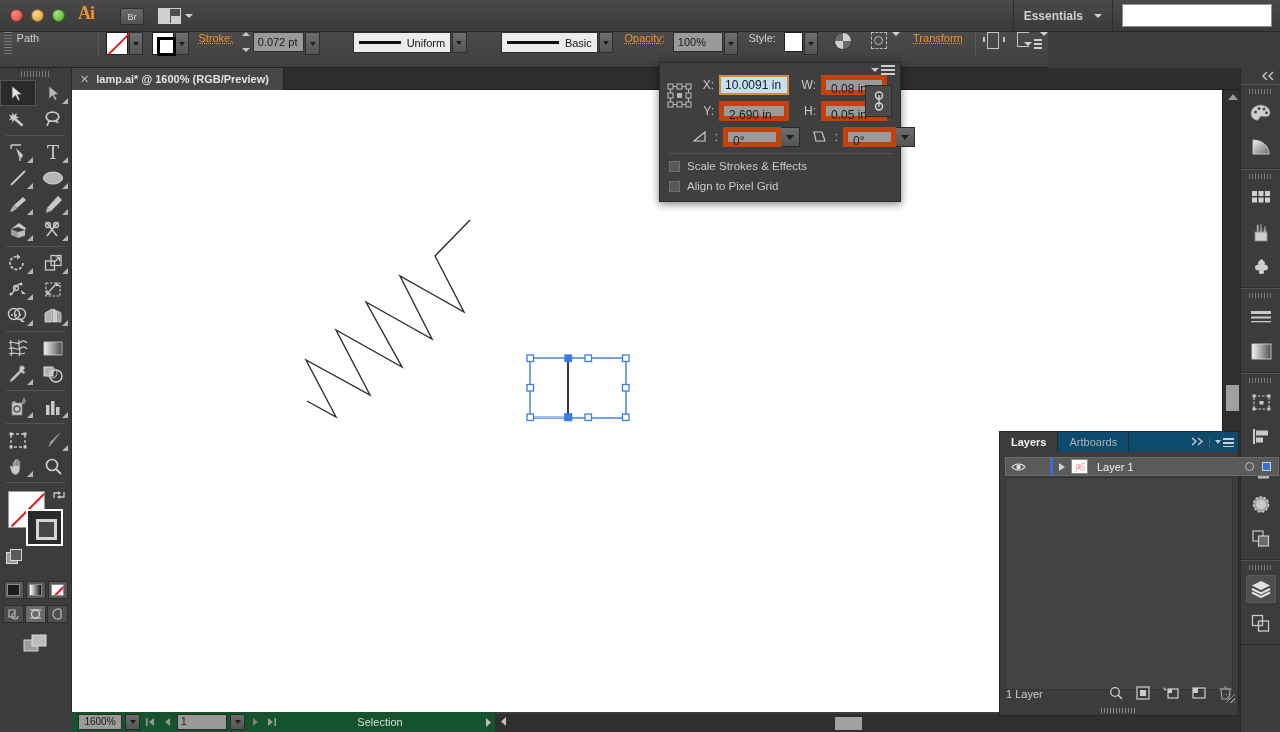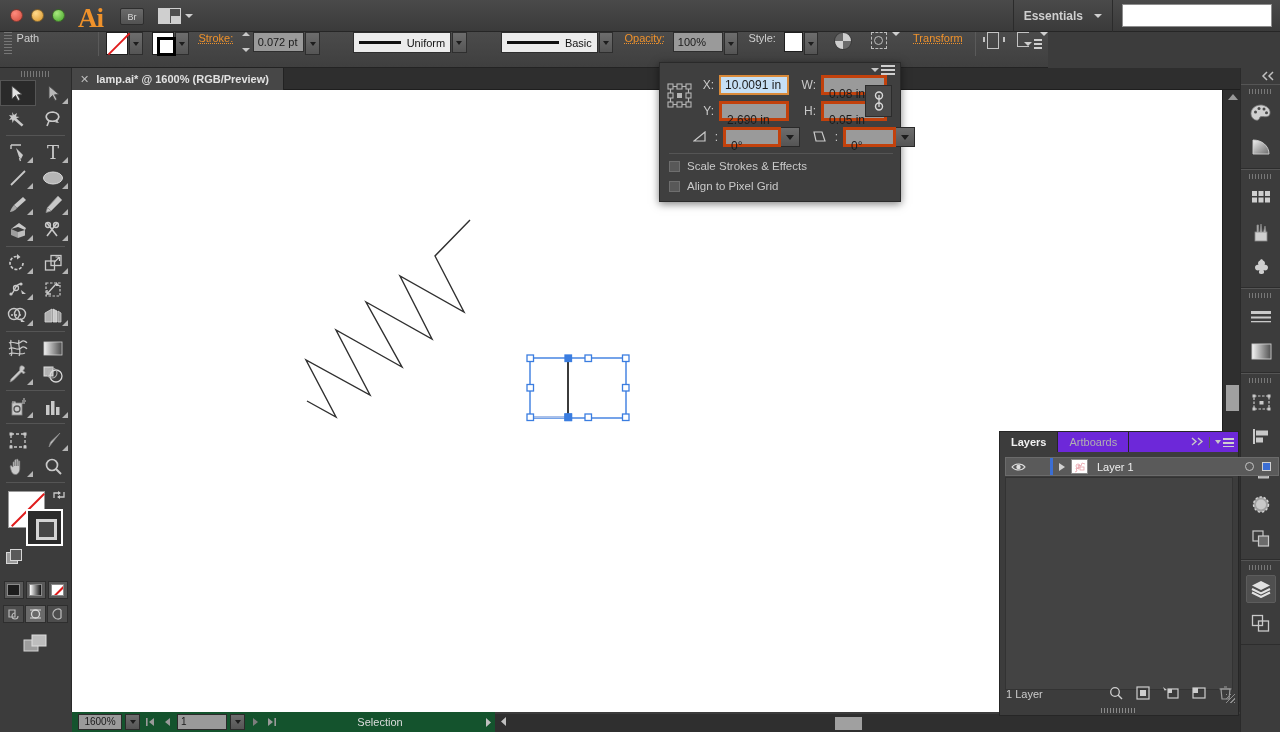--- a/index.html
+++ b/index.html
@@ -8,21 +8,21 @@
   body { position:relative; color:#d4d4d4; font-size:11px; }
 
   
   #titlebar { position:absolute; left:0; top:0; width:1280px; height:32px;
     background:linear-gradient(#4a4a4a,#3a3a3a); border-bottom:1px solid #262626; }
   .trafficwrap { position:absolute; left:10px; top:9px; display:flex; gap:8px; }
   .tl { width:13px; height:13px; border-radius:50%; border:1px solid rgba(0,0,0,.45); }
   .tl.r { background:radial-gradient(circle at 35% 30%,#ff8b7d,#d24b3d); }
   .tl.y { background:radial-gradient(circle at 35% 30%,#ffd98b,#d9962b); }
   .tl.g { background:radial-gradient(circle at 35% 30%,#a8e87d,#46a62b); }
-  #ai-logo { position:absolute; left:78px; top:3px; font-size:27px; font-weight:bold;
+  #ai-logo { position:absolute; left:78px; top:3px; font-size:18px; font-weight:bold;
     color:#f0922b; font-family:"Liberation Serif", serif; letter-spacing:-1px; }
   #br-btn { position:absolute; left:120px; top:8px; width:24px; height:17px;
     background:linear-gradient(#6a6a6a,#525252); border:1px solid #2e2e2e; border-radius:2px;
     font-size:9px; text-align:center; line-height:16px; color:#d8d8d8; }
   #arrange-btn { position:absolute; left:158px; top:7px; width:38px; height:18px; display:flex; align-items:center; }
   .arr-ic { width:23px; height:16px; border:1px solid #cfcfcf; background:#4f4f4f; position:relative; }
   .arr-ic:before{content:"";position:absolute;left:0;top:0;width:11px;height:14px;background:#cfcfcf;}
   .arr-ic:after{content:"";position:absolute;left:12px;top:7px;width:10px;height:7px;background:#cfcfcf;}
   .caret { width:0;height:0;border-left:4px solid transparent;border-right:4px solid transparent;
     border-top:4px solid #cfcfcf; margin-left:4px; }
@@ -141,36 +141,36 @@
   .rdicon.sel .box { background:#4f4f4f; border:1px solid #5d5d5d; border-radius:2px;
     width:30px;height:28px;display:flex;align-items:center;justify-content:center; }
 
   
   #transform { position:absolute; left:659px; top:62px; width:242px; height:140px;
     background:#3f3f3f; border:1px solid #2a2a2a; box-shadow:0 2px 8px rgba(0,0,0,.5); }
   #tf-menu { position:absolute; right:5px; top:2px; display:flex; align-items:center; gap:2px; color:#c8c8c8; }
   #refgrid { position:absolute; left:7px; top:20px; width:26px; height:26px; }
   .tfrow { position:absolute; display:flex; align-items:center; }
   .tflab { color:#c9c9c9; font-size:12px; width:16px; text-align:right; margin-right:5px; }
-  .tfinput { height:20px; background:#9a9a9a; border:3px solid #c2410c; color:#1b1b1b; font-size:12px;
-    padding:7px 5px; line-height:18px; }
+  .tfinput { height:20px; background:#9a9a9a; border:5px solid #c2410c; color:#1b1b1b; font-size:12px;
+    padding:0 5px; line-height:18px; }
   .tfinput.active { background:#c6dff5; border:2px solid #d98a3a; padding:0 4px; line-height:16px; }
   .tfcombo { display:flex; }
   .tfdrop { width:19px; height:20px; background:linear-gradient(#6d6d6d,#555); border:1px solid #2a2a2a;
     border-left:none; display:flex; align-items:center; justify-content:center; }
   .tfdrop .c2 { width:0;height:0;border-left:4px solid transparent;border-right:4px solid transparent;border-top:5px solid #1d1d1d; }
   #linkbtn { position:absolute; right:8px; top:22px; width:27px; height:32px; background:#4a4a4a;
     border:1px solid #2c2c2c; display:flex; align-items:center; justify-content:center; color:#d8d8d8; }
   .tfcheckrow { position:absolute; display:flex; align-items:center; gap:7px; color:#c9c9c9; font-size:11.5px; }
   .cbx { width:11px; height:11px; background:#585858; border:1px solid #6e6e6e; }
 
   
   #layers { position:absolute; left:999px; top:431px; width:240px; height:285px;
     background:#3c3c3c; border:1px solid #262626; }
-  #ltabs { height:20px; background:#6d28d9; display:flex; align-items:stretch; position:relative; }
+  #ltabs { height:20px; background:#0c4a6e; display:flex; align-items:stretch; position:relative; }
   .ltab { padding:0 11px; display:flex; align-items:center; font-size:11px; color:#b0b0b0;
     border-right:1px solid #262626; }
   .ltab.act { background:#3c3c3c; color:#f2f2f2; font-weight:bold; }
   #ltabmenu { position:absolute; right:4px; top:4px; display:flex; align-items:center; gap:5px; color:#c8c8c8; }
   #layerrow { position:absolute; left:5px; top:25px; width:274px; height:19px;
     background:#5a5a5a; border:1px solid #6b6b6b; display:flex; align-items:center; }
   .lcol-eye { width:24px; display:flex; justify-content:center; color:#d8d8d8; }
   .lcol-lock { width:20px; }
   .lbar { width:3px; height:17px; background:#3b6ed4; }
   .ltri { width:0;height:0;border-top:4px solid transparent;border-bottom:4px solid transparent;

